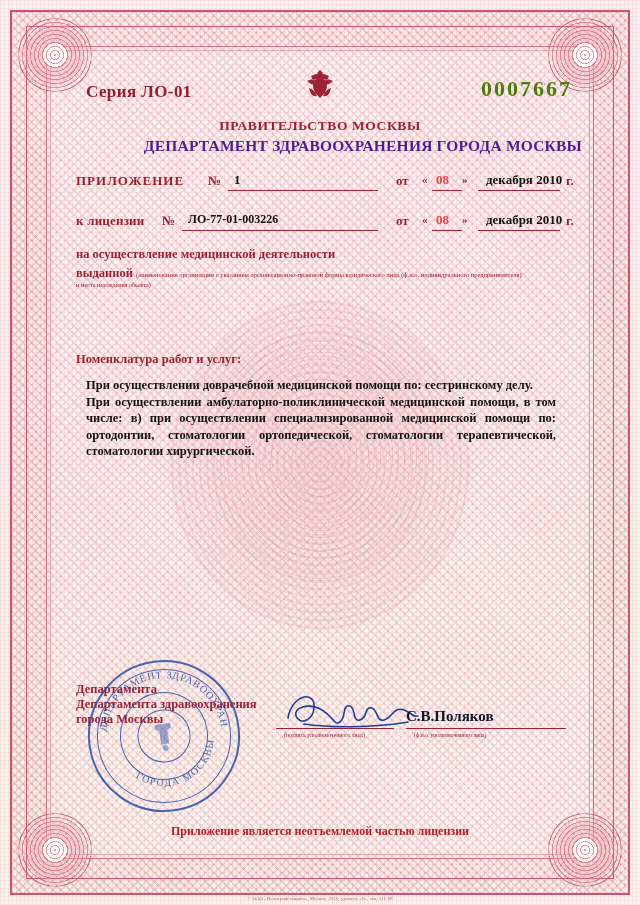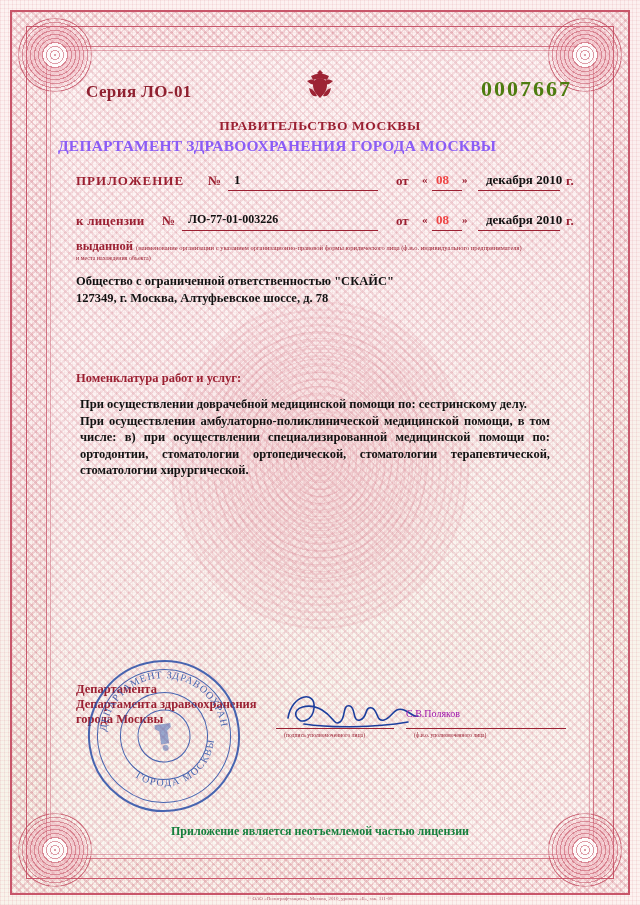--- a/index.html
+++ b/index.html
@@ -143,24 +143,24 @@
 
   .gov {
     text-align: center;
     font-size: 13.5px;
     font-weight: bold;
     color: #9b2032;
     letter-spacing: 0.6px;
     margin-top: 6px;
   }
   .dept {
-    text-align: left;
+    text-align: right;
     font-size: 15.5px;
     font-weight: bold;
-    color: #8b5cf6;
+    color: #4c1d95;
     letter-spacing: 0.2px;
     margin-top: 3px;
   }
 
   .form-row {
     position: relative;
     height: 26px;
     margin-top: 14px;
     font-size: 13px;
     color: #9b2032;
@@ -220,21 +220,21 @@
   }
 
   .nomen-title {
     margin-left: 18px;
     margin-top: 64px;
     font-size: 12.5px;
     font-weight: bold;
     color: #9b2032;
   }
   .nomen-body {
-    margin-left: 22px;
+    margin-left: 28px;
     margin-top: 10px;
     width: 470px;
     font-size: 12.5px;
     font-weight: bold;
     color: #121212;
     line-height: 16.5px;
     text-align: justify;
   }
   .nomen-body p { margin: 0; }
 
@@ -248,23 +248,23 @@
   .sign-title {
     font-size: 12.5px;
     font-weight: bold;
     color: #9b2032;
     line-height: 15px;
   }
   .sign-name {
     position: absolute;
     left: 330px;
     top: 26px;
-    font-size: 10px;
-    font-weight: normal;
-    color: #a21caf;
+    font-size: 15px;
+    font-weight: bold;
+    color: #0f172a;
   }
   .sign-cap-left {
     position: absolute;
     left: 208px;
     top: 50px;
     font-size: 5.5px;
     color: #9b2032;
     letter-spacing: 0.1px;
   }
   .sign-cap-right {
@@ -327,21 +327,21 @@
   }
 
   .footer-note {
     position: absolute;
     left: 0;
     top: 766px;
     width: 524px;
     text-align: center;
     font-size: 12px;
     font-weight: bold;
-    color: #15803d;
+    color: #b91c1c;
   }
 
   .print-info {
     position: absolute;
     left: 0;
     bottom: 4px;
     width: 640px;
     text-align: center;
     font-size: 5px;
     color: #b06070;
@@ -415,31 +415,28 @@
       <span class="q1">«</span>
       <span class="day">08</span>
       <span class="q2">»</span>
       <span class="month">декабря 2010</span>
       <span class="g">г.</span>
       <div class="rule" style="left:124px; top:21px; width:196px;"></div>
       <div class="rule" style="left:374px; top:21px; width:30px;"></div>
       <div class="rule" style="left:420px; top:21px; width:82px;"></div>
     </div>
 
+    <div class="activity">на осуществление медицинской деятельности</div>
 
     <div class="issued">
       <span>выданной</span>
       <span class="small">(наименование организации с указанием организационно-правовой формы юридического лица (ф.и.о. индивидуального предпринимателя)</span>
     </div>
     <div class="issued-note">и места нахождения объекта)</div>
 
-    <div class="org">
-      <div>Общество с ограниченной ответственностью "СКАЙС"</div>
-      <div>127349, г. Москва, Алтуфьевское шоссе, д. 78</div>
-    </div>
 
     <div class="nomen-title">Номенклатура работ и услуг:</div>
     <div class="nomen-body">
       <p>При осуществлении доврачебной медицинской помощи по: сестринскому делу.</p>
       <p>При осуществлении амбулаторно-поликлинической медицинской помощи, в том числе: в) при осуществлении специализированной медицинской помощи по: ортодонтии, стоматологии ортопедической, стоматологии терапевтической, стоматологии хирургической.</p>
     </div>
 
     <div class="sign-block">
       <div class="sign-title">
         <div>Департамента</div>

